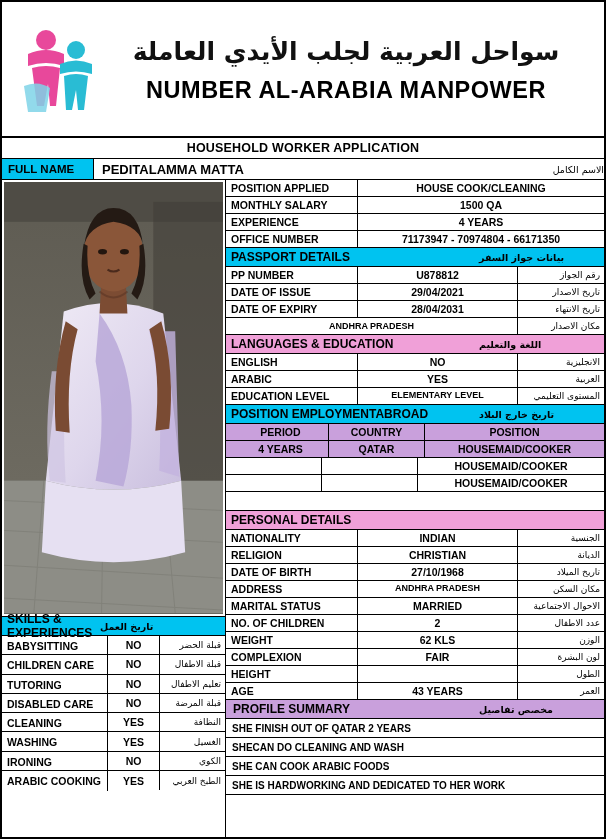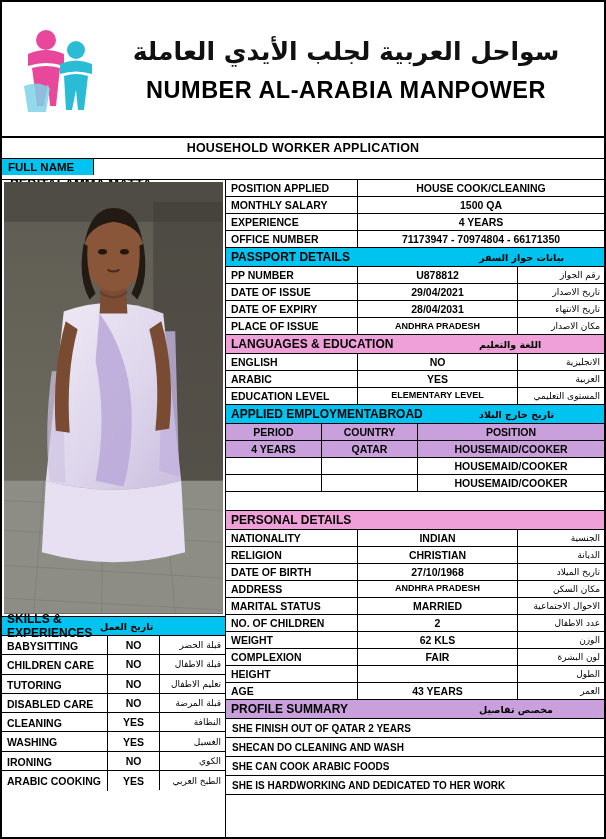--- a/index.html
+++ b/index.html
@@ -64,21 +64,20 @@
     padding: 3px 0 3px 0;
     border-bottom: 1px solid #000;
     letter-spacing: 0.2px;
   }
   
   .name-row {
     display: flex;
     border-bottom: 1px solid #000;
     height: 21px;
     align-items: stretch;
-    flex-direction: column;
   }
   .name-label {
     background: #00c3f0;
     color: #000;
     font-weight: bold;
     font-size: 11.5px;
     padding: 2px 6px 2px 6px;
     width: 92px;
     display: flex; align-items: center;
     border-right: 1px solid #000;
@@ -180,21 +179,21 @@
   .section .sec-title { flex: 1; }
   .section .sec-ar {
     font-family: "DejaVu Sans", sans-serif;
     direction: rtl;
     font-size: 9.5px;
     font-weight: bold;
     width: 120px;
     text-align: left;
   }
   .cyan { background: #00c3f0; }
-  .violet { background: #c9a0dc; }
+  .violet { background: #c9a0dc; padding-left: 7px; }
   .magenta { background: #f0a0d8; }
   
   .emp-head .cell, .emp-row .cell {
     justify-content: center;
     text-align: center;
     font-size: 10.5px;
     font-weight: bold;
   }
   .emp-c1 { width: 96px; flex: 0 0 96px; border-right: 1px solid #000; }
   .emp-c2 { width: 96px; flex: 0 0 96px; border-right: 1px solid #000; }
@@ -400,21 +399,20 @@
         <div class="cell lbl">DATE OF ISSUE</div>
         <div class="cell val">29/04/2021</div>
         <div class="cell ar">تاريخ الاصدار</div>
       </div>
       <div class="row">
         <div class="cell lbl">DATE OF EXPIRY</div>
         <div class="cell val">28/04/2031</div>
         <div class="cell ar">تاريخ الانتهاء</div>
       </div>
       <div class="row">
-        <div class="cell lbl">PLACE OF ISSUE</div>
         <div class="cell val" style="font-size:9px;line-height:1;">ANDHRA PRADESH</div>
         <div class="cell ar">مكان الاصدار</div>
       </div>
 
       <div class="section magenta">
         <span class="sec-title">LANGUAGES &amp; EDUCATION</span>
         <span class="sec-ar">اللغة والتعليم</span>
       </div>
       <div class="row">
         <div class="cell lbl">ENGLISH</div>
@@ -426,21 +424,21 @@
         <div class="cell val">YES</div>
         <div class="cell ar">العربية</div>
       </div>
       <div class="row">
         <div class="cell lbl">EDUCATION LEVEL</div>
         <div class="cell val" style="font-size:9px;line-height:1.05;">ELEMENTARY LEVEL</div>
         <div class="cell ar">المستوى التعليمي</div>
       </div>
 
       <div class="section cyan">
-        <span class="sec-title">APPLIED EMPLOYMENTABROAD</span>
+        <span class="sec-title">POSITION EMPLOYMENTABROAD</span>
         <span class="sec-ar">تاريخ خارج البلاد</span>
       </div>
       <div class="row emp-head violet">
         <div class="cell emp-c1">PERIOD</div>
         <div class="cell emp-c2">COUNTRY</div>
         <div class="cell emp-c3">POSITION</div>
       </div>
       <div class="row emp-row violet">
         <div class="cell emp-c1">4 YEARS</div>
         <div class="cell emp-c2">QATAR</div>

